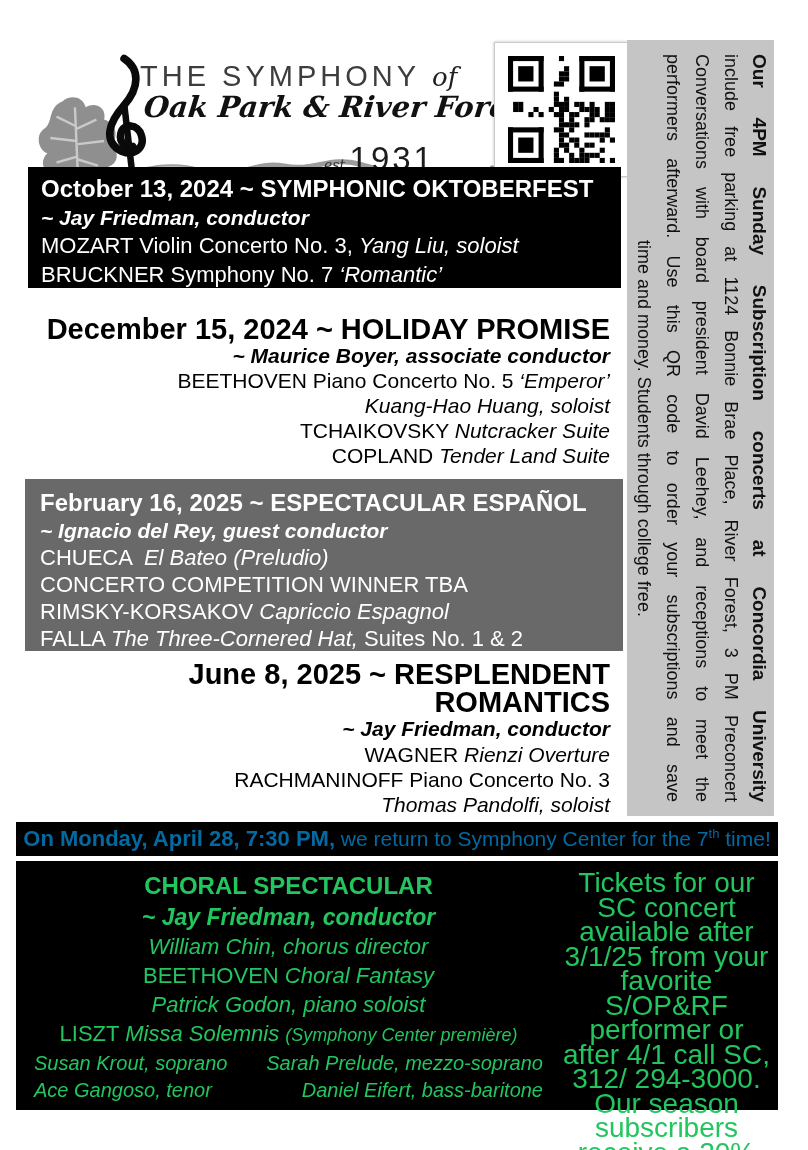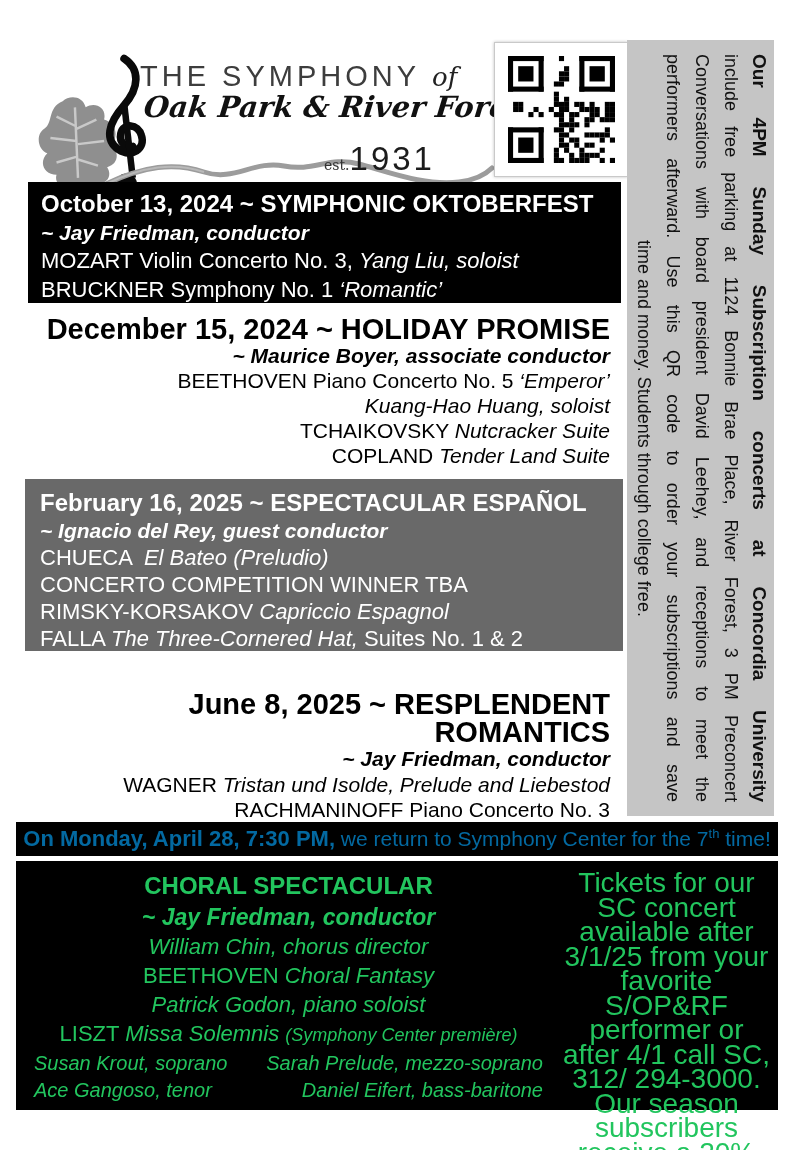--- a/index.html
+++ b/index.html
@@ -8,51 +8,51 @@
     font-family:"Liberation Sans","DejaVu Sans",sans-serif;color:#000;overflow:hidden;
   }
   .abs{position:absolute;}
   
   #logo{left:36px;top:44px;width:440px;height:142px;}
   #logo-title{position:absolute;left:104px;top:16px;font-size:29px;letter-spacing:4px;color:#3d3d3d;font-weight:400;white-space:nowrap;}
   #logo-of{font-family:"DejaVu Serif",serif;font-style:italic;font-size:26px;letter-spacing:0;color:#222;}
   #logo-script{position:absolute;left:108px;top:46px;font-family:"DejaVu Serif",serif;font-style:italic;font-weight:bold;font-size:29px;color:#111;white-space:nowrap;transform:skewX(-6deg);}
   #logo-wave{position:absolute;left:68px;top:82px;}
   #logo-est{position:absolute;left:288px;top:96px;white-space:nowrap;}
-  #logo-est .est{font-family:"DejaVu Serif",serif;font-size:14px;color:#333;}
+  #logo-est .est{font-family:"DejaVu Serif",serif;font-style:italic;font-size:14px;color:#333;}
   #logo-est .year{font-size:33px;letter-spacing:3px;color:#1c1c1c;font-weight:400;}
   #clef{position:absolute;left:44px;top:8px;}
   #leaf{position:absolute;left:-4px;top:48px;}
   
   #qr-card{left:494px;top:42px;width:132px;height:133px;background:#fff;border:1px solid #c9c9c9;box-shadow:0 0 3px rgba(0,0,0,.25);display:flex;align-items:center;justify-content:center;}
   
   #sidebar{left:627px;top:40px;width:147px;height:776px;background:#c5c5c5;writing-mode:vertical-rl;padding:14px 0;box-sizing:border-box;font-size:18px;color:#111;}
   #sidebar .sv{line-height:29px;text-align:justify;text-align-last:justify;height:748px;}
   #sidebar .sv.b{font-weight:bold;font-size:19px;}
   #sidebar .sv.cent{text-align:center;text-align-last:center;}
   
   .program{box-sizing:border-box;}
   .ptitle{font-weight:bold;font-size:29px;}
   .pcond{font-weight:bold;font-style:italic;font-size:21px;}
   .pl{white-space:pre-wrap;}
   .i{font-style:italic;}
   .si{font-style:italic;font-size:18px;}
-  #p1{left:28px;top:182px;width:593px;height:121px;background:#000;color:#fff;padding:7px 10px 0 13px;}
+  #p1{left:28px;top:167px;width:593px;height:121px;background:#000;color:#fff;padding:7px 10px 0 13px;}
   #p1 .ptitle{font-size:24px;line-height:30px;}
   #p1 .pcond{line-height:27px;}
   #p1 .pl{font-size:22px;line-height:29px;}
   #p2{left:28px;top:316px;width:582px;text-align:right;}
   #p2 .ptitle{line-height:27px;}
   #p2 .pcond{line-height:25px;}
   #p2 .pl{font-size:21px;line-height:25px;}
   #p3{left:25px;top:479px;width:598px;height:172px;background:#696969;color:#fff;padding:9px 10px 0 15px;}
   #p3 .ptitle{font-size:24px;line-height:29px;}
   #p3 .pcond{line-height:27px;}
   #p3 .pl{font-size:22px;line-height:27px;}
-  #p4{left:28px;top:660px;width:582px;text-align:right;margin-top:30px;}
+  #p4{left:28px;top:660px;width:582px;text-align:right;}
   #p4 .ptitle{line-height:28px;}
   #p4 .pcond{line-height:26px;}
   #p4 .pl{font-size:21px;line-height:25px;}
   
   #banner{left:16px;top:822px;width:762px;height:34px;background:#000;color:#0369a1;text-align:center;line-height:34px;font-size:21px;}
   #banner b{font-size:22px;}
   #banner sup{font-size:13px;vertical-align:super;line-height:0;}
   
   #bottom{left:16px;top:861px;width:762px;height:249px;background:#000;color:#22c55e;display:flex;box-sizing:border-box;padding-top:8px;}
   #choral{width:545px;text-align:center;}
@@ -204,21 +204,21 @@
   <div class="sv">Conversations with board president David Leehey, and receptions to meet the</div>
   <div class="sv">performers afterward.  Use this QR code to order your subscriptions and save</div>
   <div class="sv cent">time and money.  Students through college free.</div>
 </div>
 
 <div class="abs program" id="p1">
   <div class="ptitle">October 13, 2024 ~ SYMPHONIC OKTOBERFEST</div>
   <div class="pcond">~ Jay Friedman, conductor</div>
   <div>
       <div class="pl"><span>MOZART Violin Concerto No. 3, </span><span class="i">Yang Liu, soloist</span></div>
-      <div class="pl"><span>BRUCKNER Symphony No. 1 </span><span class="i">‘Romantic’</span></div>
+      <div class="pl"><span>BRUCKNER Symphony No. 7 </span><span class="i">‘Romantic’</span></div>
     </div>
 </div>
 
 <div class="abs program" id="p2">
   <div class="ptitle">December 15, 2024 ~ HOLIDAY PROMISE</div>
   <div class="pcond">~ Maurice Boyer, associate conductor</div>
   <div>
       <div class="pl"><span>BEETHOVEN Piano Concerto No. 5 </span><span class="i">‘Emperor’</span></div>
       <div class="pl"><span class="i">Kuang-Hao Huang, soloist</span></div>
       <div class="pl"><span>TCHAIKOVSKY </span><span class="i">Nutcracker Suite</span></div>
@@ -234,21 +234,21 @@
       <div class="pl"><span>CONCERTO COMPETITION WINNER TBA</span></div>
       <div class="pl"><span>RIMSKY-KORSAKOV </span><span class="i">Capriccio Espagnol</span></div>
       <div class="pl"><span>FALLA </span><span class="i">The Three-Cornered Hat,</span><span> Suites No. 1 &amp; 2</span></div>
     </div>
 </div>
 
 <div class="abs program" id="p4">
   <div class="ptitle">June 8, 2025 ~ RESPLENDENT ROMANTICS</div>
   <div class="pcond">~ Jay Friedman, conductor</div>
   <div>
-      <div class="pl"><span>WAGNER </span><span class="i">Tristan und Isolde, Prelude and Liebestod</span></div>
+      <div class="pl"><span>WAGNER </span><span class="i">Rienzi Overture</span></div>
       <div class="pl"><span>RACHMANINOFF Piano Concerto No. 3</span></div>
       <div class="pl"><span class="i">Thomas Pandolfi, soloist</span></div>
     </div>
 </div>
 
 <div class="abs" id="banner">
   <b>On Monday, April 28, 7:30 PM,</b><span> we return to Symphony Center for the 7</span><sup>th</sup><span> time!</span>
 </div>
 
 <div class="abs" id="bottom">

